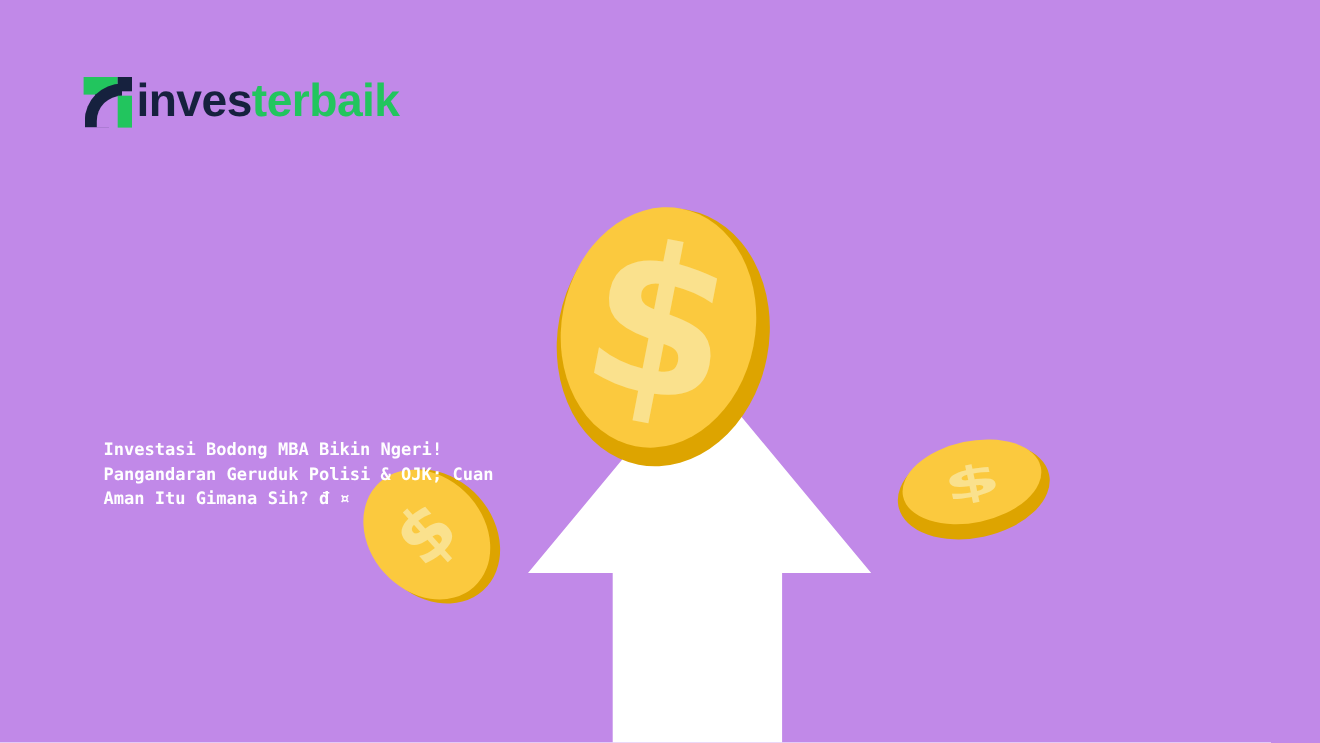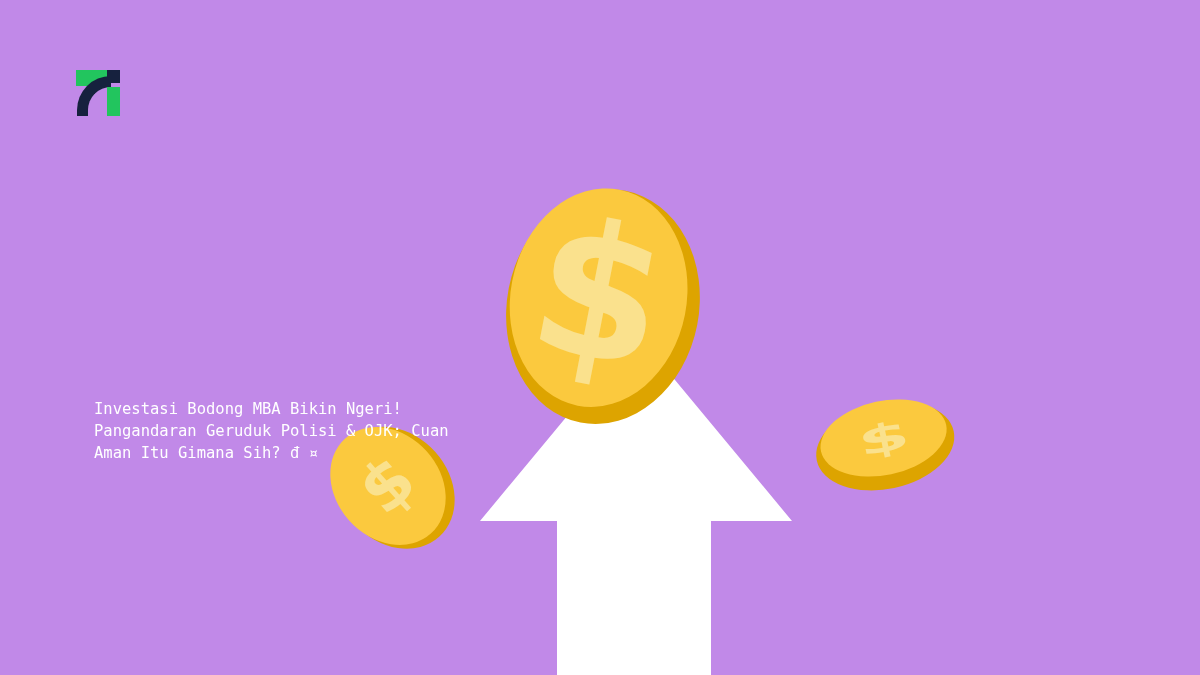--- a/index.html
+++ b/index.html
@@ -113,21 +113,21 @@
     letter-spacing: 1.2px;
     margin: 0 0 24px 0;
     font-weight: normal;
   }
   .headline {
     color: #ffffff;
     font-family: "DejaVu Sans Mono", "Liberation Mono", monospace;
     font-size: 15.5px;
     line-height: 22px;
     margin: 0;
-    font-weight: normal;
+    font-weight: bold;
     white-space: pre-line;
   }
 </style>
 </head>
 <body>
 
 <div class="stage">
 
   <svg class="arrow" viewBox="0 0 1200 675" width="1200" height="675" aria-hidden="true">
     <polygon fill="#ffffff" points="636,333 792,521 711,521 711,700 557,700 557,521 480,521"></polygon>
@@ -169,20 +169,21 @@
     </svg>
   </div>
 
   <div class="logo">
     <div class="logo-mark">
       <span class="bar-top"></span>
       <span class="swoosh"></span>
       <span class="i-dot"></span>
       <span class="i-stem"></span>
     </div>
+    <div class="logo-word"><span class="w-dark">inves</span><span class="w-green">terbaik</span></div>
   </div>
 
   <div class="text-block">
     <div class="headline">Investasi Bodong MBA Bikin Ngeri!
 Pangandaran Geruduk Polisi &amp; OJK; Cuan
 Aman Itu Gimana Sih? đ ¤</div>
   </div>
 
 </div>
 

